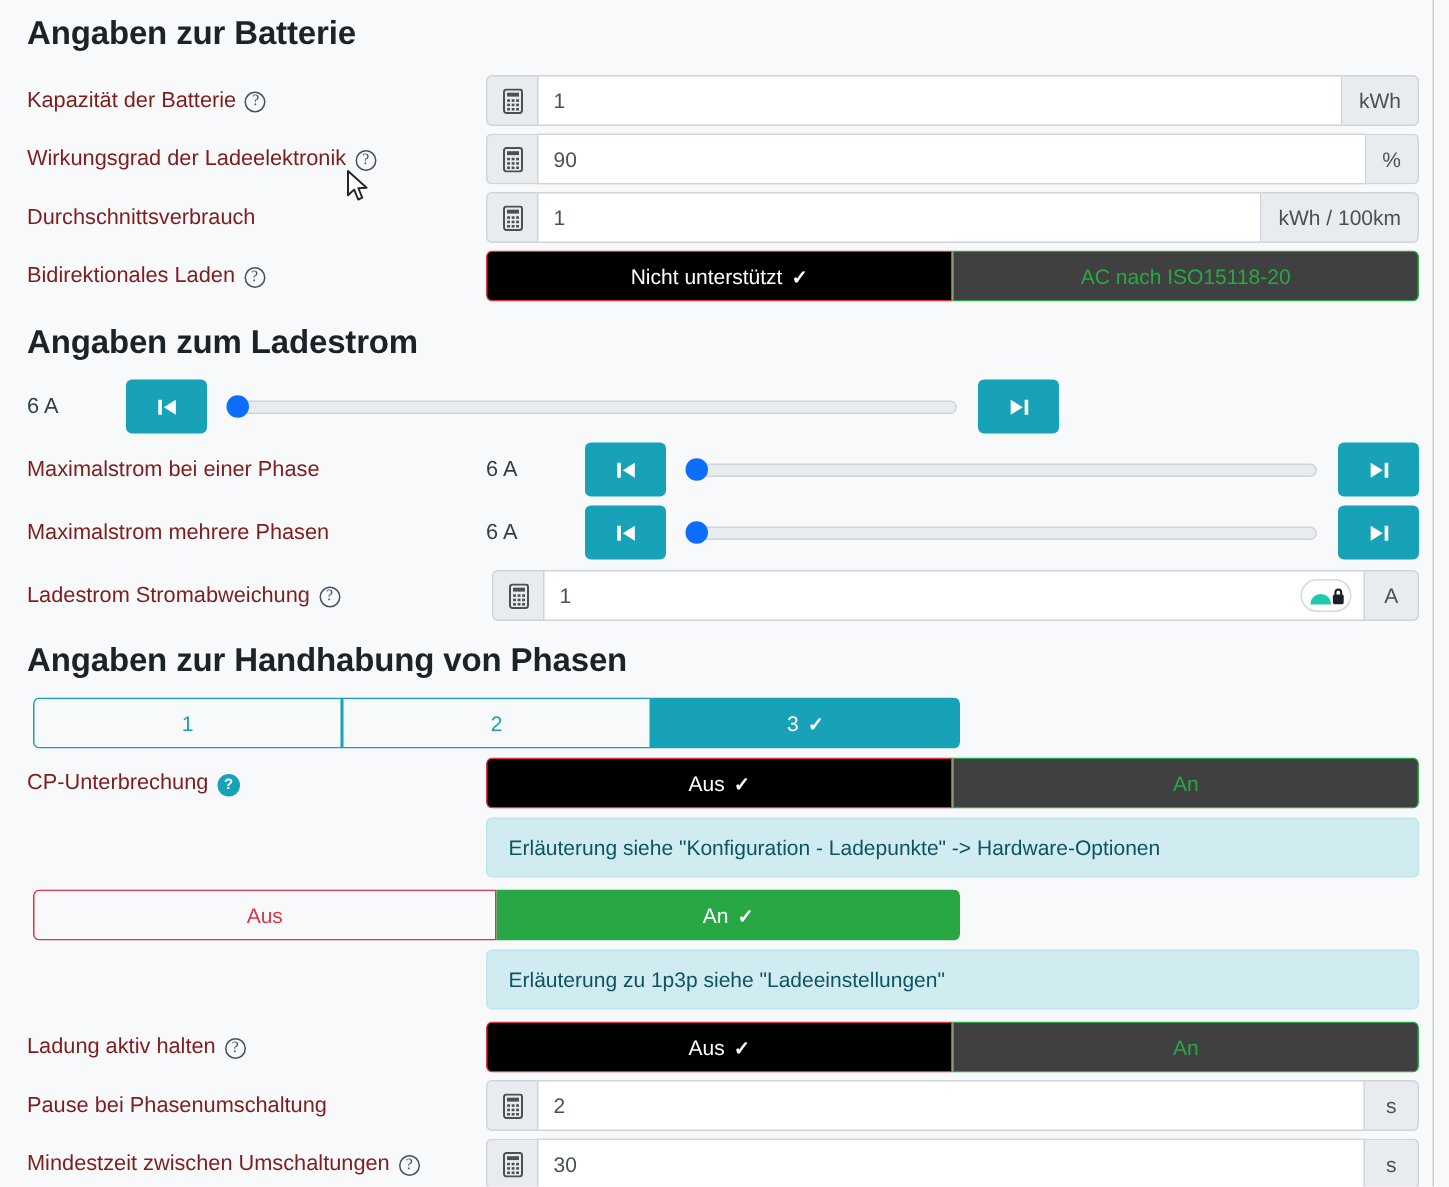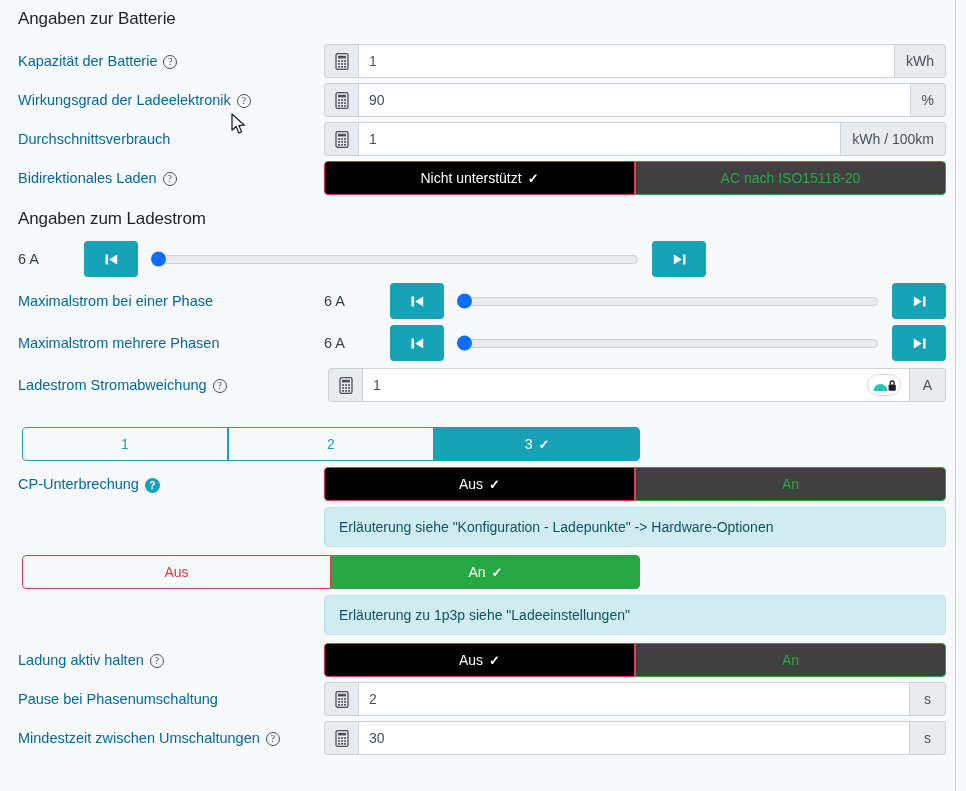--- a/index.html
+++ b/index.html
@@ -17,36 +17,36 @@
     background: #f8f9fa;
     padding: 0 20px 0 18px;
   }
   .scroll-edge {
     position: absolute; top: 0; right: 10px;
     width: 1px; height: 791px;
     background: #c9ced3;
   }
 
   h2.section-title {
-    font-size: 17px;
-    font-weight: normal;
+    font-size: 22px;
+    font-weight: bold;
     color: #1b2228;
     margin: 0;
     padding: 0;
     letter-spacing: -0.1px;
   }
 
   .row {
     display: flex;
     align-items: center;
     width: 928px;
   }
   .label {
     font-size: 14.5px;
-    color: #0369a1;
+    color: #7f1d1d;
     white-space: nowrap;
     display: flex;
     align-items: center;
     gap: 6px;
   }
   .lbl-col { width: 306px; flex: 0 0 306px; padding-left: 0; }
   .val-col { flex: 1 1 auto; display: flex; align-items: center; }
 
   
   .help-outline {
@@ -464,20 +464,21 @@
               <path d="M19.3 7.6 v-1.7 a1.9 1.9 0 0 1 3.8 0 v1.7" fill="none" stroke="#1b1f23" stroke-width="1.4"></path>
             </svg>
           </span>
         </div>
         <div class="ig-suffix" style="min-width:36px">A</div>
       </div>
     </div>
   </div>
 
   <div style="height:13px"></div>
+  <h2 class="section-title">Angaben zur Handhabung von Phasen</h2>
   <div style="height:12px"></div>
 
   <div class="row">
     <div class="val-col" style="padding-left:4px">
       <div class="btn-group" style="width:618px">
         <div class="btn-seg seg-info-off">
           <span>1</span>
         </div>
         <div class="btn-seg seg-info-off">
           <span>2</span>

